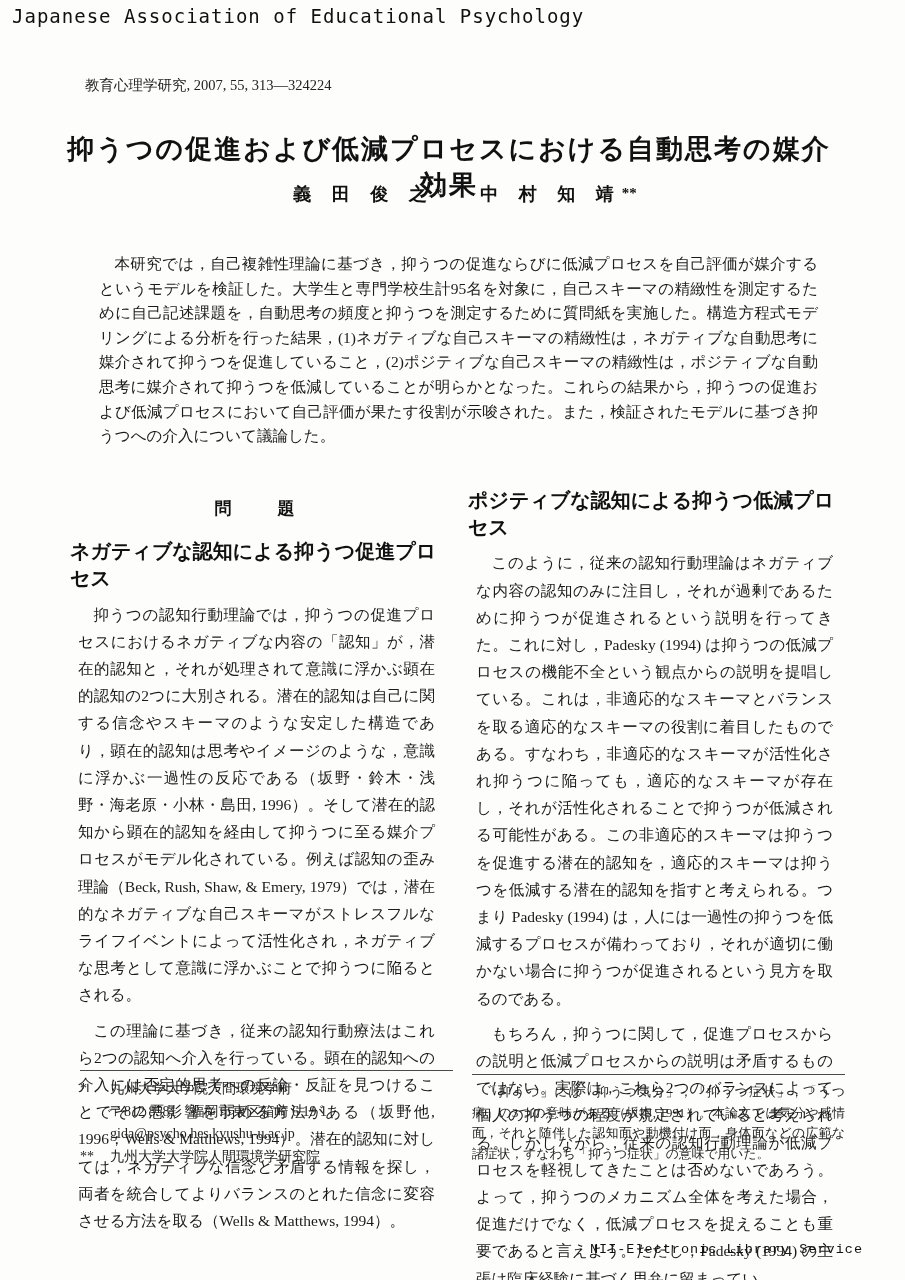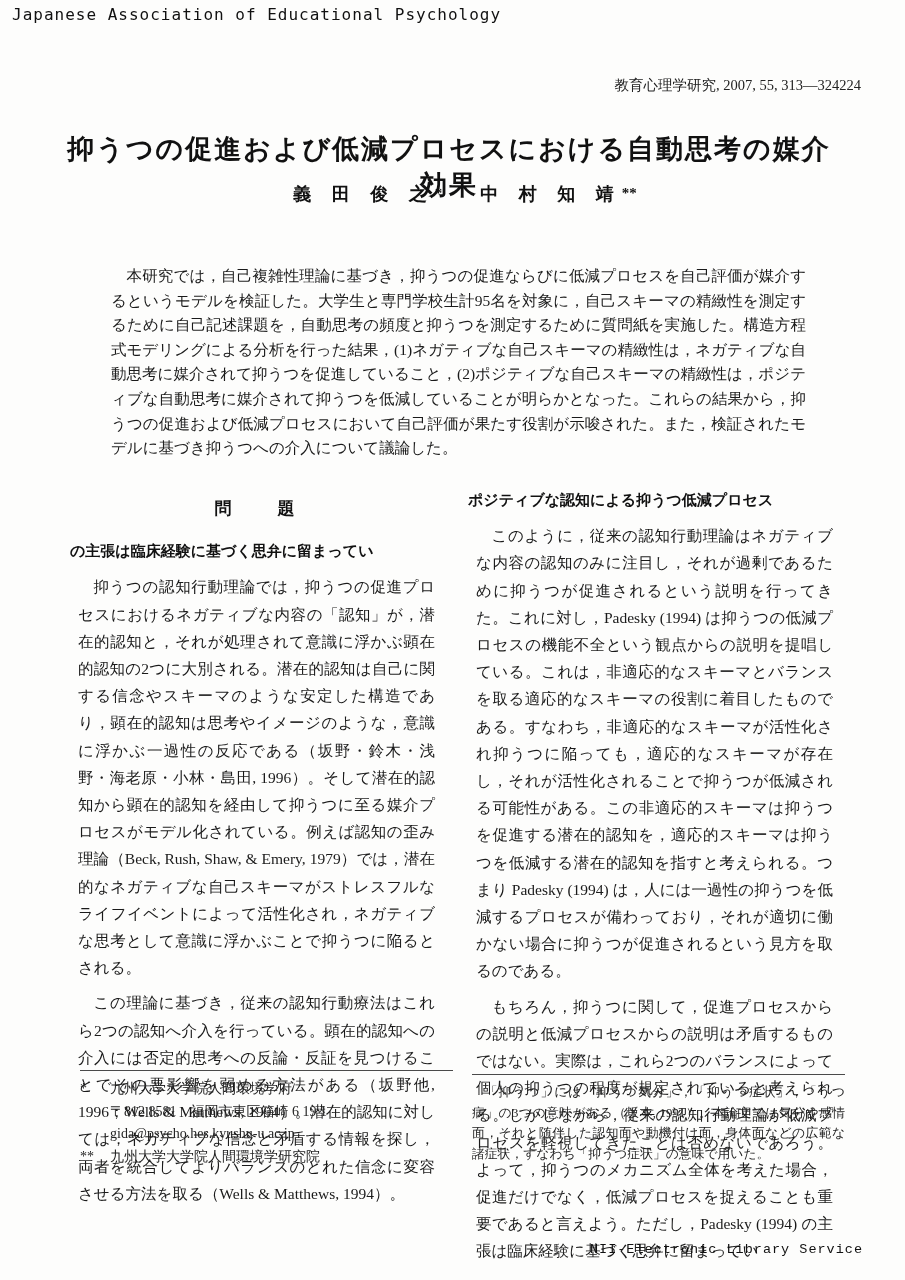--- a/index.html
+++ b/index.html
@@ -7,62 +7,62 @@
     width:905px;height:1280px;
     background:#fdfdfc;
     position:relative;
     font-family:"Liberation Serif","DejaVu Serif",serif;
     color:#1e1e1e;
     overflow:hidden;
   }
   .mono{font-family:"DejaVu Sans Mono","Liberation Mono",monospace;}
   .scan-header{
     position:absolute;top:5px;left:12px;
-    font-size:16px;letter-spacing:1px;color:#111;
+    font-size:19px;letter-spacing:1px;color:#111;
   }
   .journal-row{
     position:absolute;top:76px;left:85px;width:776px;
-    display:flex;justify-content:flex-end;align-items:baseline;
+    display:flex;justify-content:flex-start;align-items:baseline;
     font-size:14.5px;color:#222;
   }
   .page-title{
     position:absolute;top:113px;left:64px;width:770px;
     text-align:center;font-size:27px;font-weight:600;
     letter-spacing:2px;color:#111;
   }
   .authors-row{
     position:absolute;top:182px;left:80px;width:770px;
     display:flex;justify-content:center;gap:38px;
     font-size:18px;color:#111;font-weight:bold;
   }
   .author{letter-spacing:8px;}
   .author .mark{letter-spacing:0;font-size:15px;vertical-align:2px;}
   .abstract-block{
     position:absolute;top:248px;left:95px;width:727px;
     font-size:15.5px;line-height:24.6px;text-align:justify;color:#1a1a1a;
   }
-  .abstract-block p{margin:16px;text-indent:1em;}
+  .abstract-block p{margin:4px;text-indent:1em;}
   .keywords-line{
     margin-top:5px;padding-left:1.6em;text-indent:0;
   }
   .columns{
     position:absolute;top:487px;left:70px;width:772px;
     display:flex;gap:25px;
   }
   .col{
     width:373px;
     font-size:15.5px;line-height:27.2px;text-align:justify;color:#1a1a1a;
   }
   .col p{margin:8px;text-indent:1em;}
   .section-heading{
     text-align:center;font-weight:bold;font-size:17px;
     letter-spacing:4px;margin:8px 0 16px 0;color:#111;
   }
   .sub-heading{
-    font-weight:bold;text-align:left;font-size:15px;
+    font-weight:bold;text-align:left;font-size:20px;
     margin:0;color:#111;
   }
   .footnote{
     position:absolute;color:#222;
   }
   .footnote .rule{
     border:none;border-top:1.5px solid #4a4a4a;
     margin:0 0 7px 0;width:100%;height:0;background:none;
   }
   .fn-left{top:1070px;left:80px;width:373px;font-size:14px;line-height:22.5px;}
@@ -93,21 +93,21 @@
   <span class="author"><span>中 村 知 靖</span><span class="mark">**</span></span>
 </div>
 
 <div class="abstract-block">
   <p>本研究では，自己複雑性理論に基づき，抑うつの促進ならびに低減プロセスを自己評価が媒介するというモデルを検証した。大学生と専門学校生計95名を対象に，自己スキーマの精緻性を測定するために自己記述課題を，自動思考の頻度と抑うつを測定するために質問紙を実施した。構造方程式モデリングによる分析を行った結果，(1)ネガティブな自己スキーマの精緻性は，ネガティブな自動思考に媒介されて抑うつを促進していること，(2)ポジティブな自己スキーマの精緻性は，ポジティブな自動思考に媒介されて抑うつを低減していることが明らかとなった。これらの結果から，抑うつの促進および低減プロセスにおいて自己評価が果たす役割が示唆された。また，検証されたモデルに基づき抑うつへの介入について議論した。</p>
 </div>
 
 <div class="columns">
   <div class="col">
     <div class="section-heading">問　　題</div>
-    <div class="sub-heading">の主張は臨床経験に基づく思弁に留まってい</div>
+    <div class="sub-heading">ネガティブな認知による抑うつ促進プロセス</div>
     <p>抑うつの認知行動理論では，抑うつの促進プロセスにおけるネガティブな内容の「認知」が，潜在的認知と，それが処理されて意識に浮かぶ顕在的認知の2つに大別される。潜在的認知は自己に関する信念やスキーマのような安定した構造であり，顕在的認知は思考やイメージのような，意識に浮かぶ一過性の反応である（坂野・鈴木・浅野・海老原・小林・島田, 1996）。そして潜在的認知から顕在的認知を経由して抑うつに至る媒介プロセスがモデル化されている。例えば認知の歪み理論（Beck, Rush, Shaw, &amp; Emery, 1979）では，潜在的なネガティブな自己スキーマがストレスフルなライフイベントによって活性化され，ネガティブな思考として意識に浮かぶことで抑うつに陥るとされる。</p>
     <p>この理論に基づき，従来の認知行動療法はこれら2つの認知へ介入を行っている。顕在的認知への介入には否定的思考への反論・反証を見つけることでその悪影響を弱める方法がある（坂野他, 1996；Wells &amp; Matthews, 1994）。潜在的認知に対しては，ネガティブな信念と矛盾する情報を探し，両者を統合してよりバランスのとれた信念に変容させる方法を取る（Wells &amp; Matthews, 1994）。</p>
   </div>
   <div class="col">
     <div class="sub-heading">ポジティブな認知による抑うつ低減プロセス</div>
     <p>このように，従来の認知行動理論はネガティブな内容の認知のみに注目し，それが過剰であるために抑うつが促進されるという説明を行ってきた。これに対し，Padesky (1994) は抑うつの低減プロセスの機能不全という観点からの説明を提唱している。これは，非適応的なスキーマとバランスを取る適応的なスキーマの役割に着目したものである。すなわち，非適応的なスキーマが活性化され抑うつに陥っても，適応的なスキーマが存在し，それが活性化されることで抑うつが低減される可能性がある。この非適応的スキーマは抑うつを促進する潜在的認知を，適応的スキーマは抑うつを低減する潜在的認知を指すと考えられる。つまり Padesky (1994) は，人には一過性の抑うつを低減するプロセスが備わっており，それが適切に働かない場合に抑うつが促進されるという見方を取るのである。</p>
     <p>もちろん，抑うつに関して，促進プロセスからの説明と低減プロセスからの説明は矛盾するものではない。実際は，これら2つのバランスによって個人の抑うつの程度が規定されていると考えられる。しかしながら，従来の認知行動理論が低減プロセスを軽視してきたことは否めないであろう。よって，抑うつのメカニズム全体を考えた場合，促進だけでなく，低減プロセスを捉えることも重要であると言えよう。ただし，Padesky (1994) の主張は臨床経験に基づく思弁に留まってい</p>
   </div>
 </div>
 

